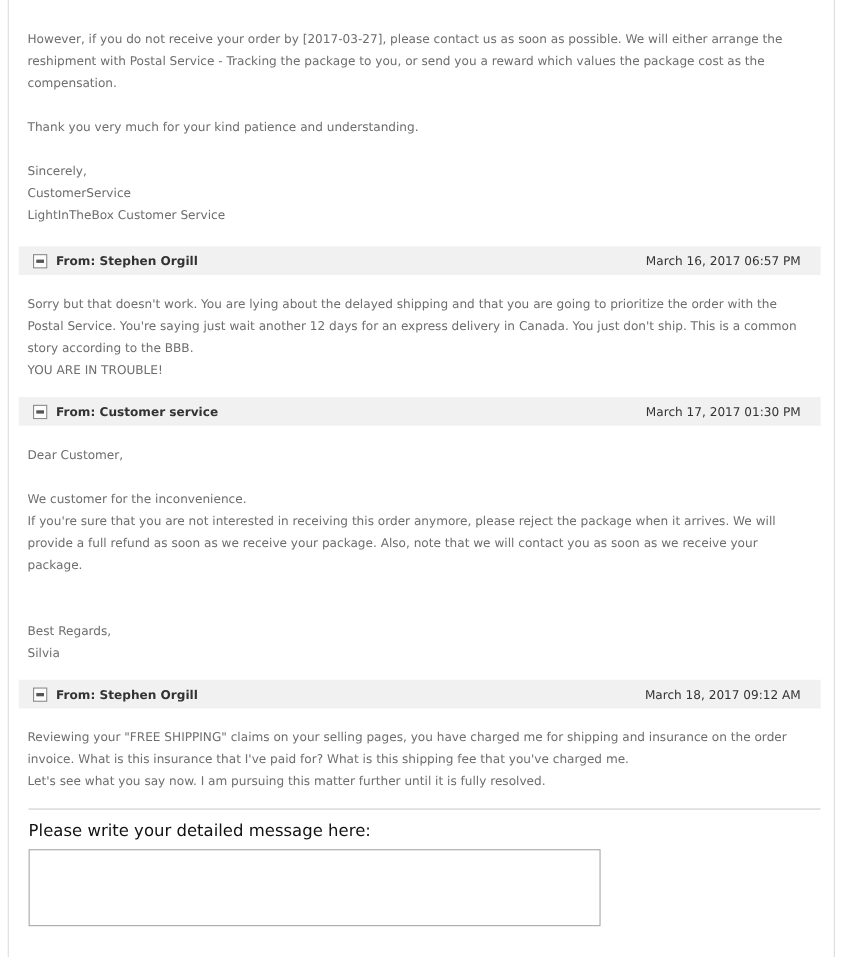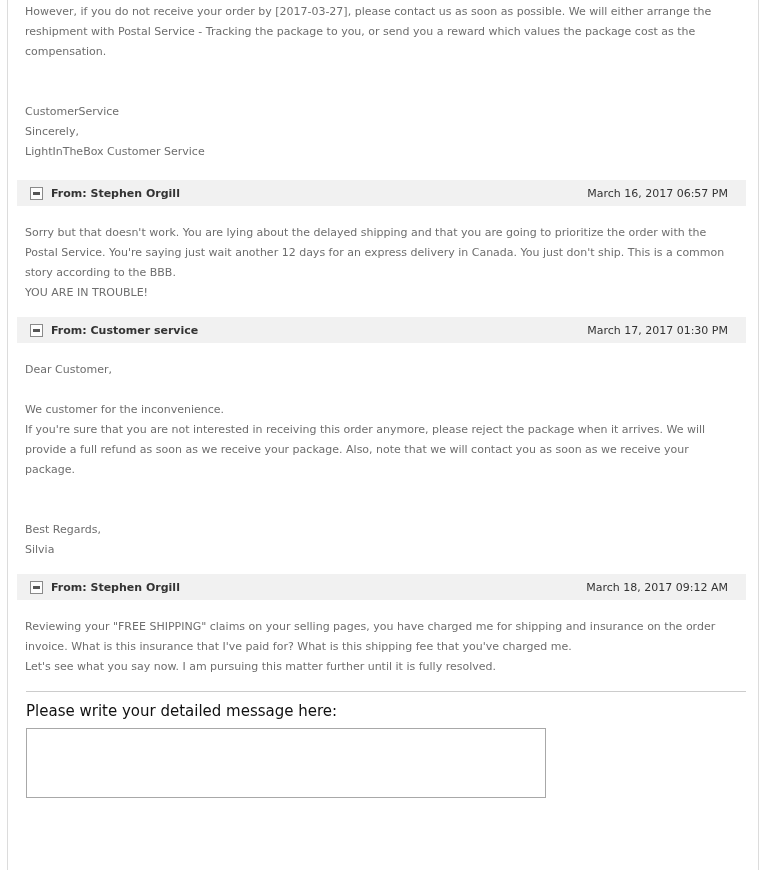--- a/index.html
+++ b/index.html
@@ -23,21 +23,21 @@
     margin-left: 17px;
     width: 706px;
     font-size: 11px;
     color: #6e6e6e;
   }
   .line {
     line-height: 20px;
     min-height: 20px;
     word-wrap: break-word;
   }
-  .intro { padding-top: 2px; padding-bottom: 18px; }
+  .intro { padding-top: 26px; padding-bottom: 18px; }
   .msg-body { padding-top: 17px; padding-bottom: 14px; }
 
   
   .msg-header {
     margin-left: 9px;
     margin-right: 12px;
     height: 26px;
     background: #f1f1f1;
     border-radius: 0;
     display: flex;
@@ -104,23 +104,24 @@
   }
 </style>
 </head>
 <body>
 
 <div class="page">
 
   <div class="text-block intro" id="intro">
       <div class="line">However, if you do not receive your order by [2017-03-27], please contact us as soon as possible. We will either arrange the reshipment with Postal Service - Tracking the package to you, or send you a reward which values the package cost as the compensation.</div>
       <div class="line"></div>
+      <div class="line">Thank you very much for your kind patience and understanding.</div>
       <div class="line"></div>
+      <div class="line">Sincerely,</div>
       <div class="line">CustomerService</div>
-      <div class="line">Sincerely,</div>
       <div class="line">LightInTheBox Customer Service</div>
     </div>
 
   <div id="messages">
   <div class="message">
     <div class="msg-header">
       <span class="collapse-icon">
             <span class="minus"></span>
           </span>
       <span class="msg-from">From: Stephen Orgill</span>

